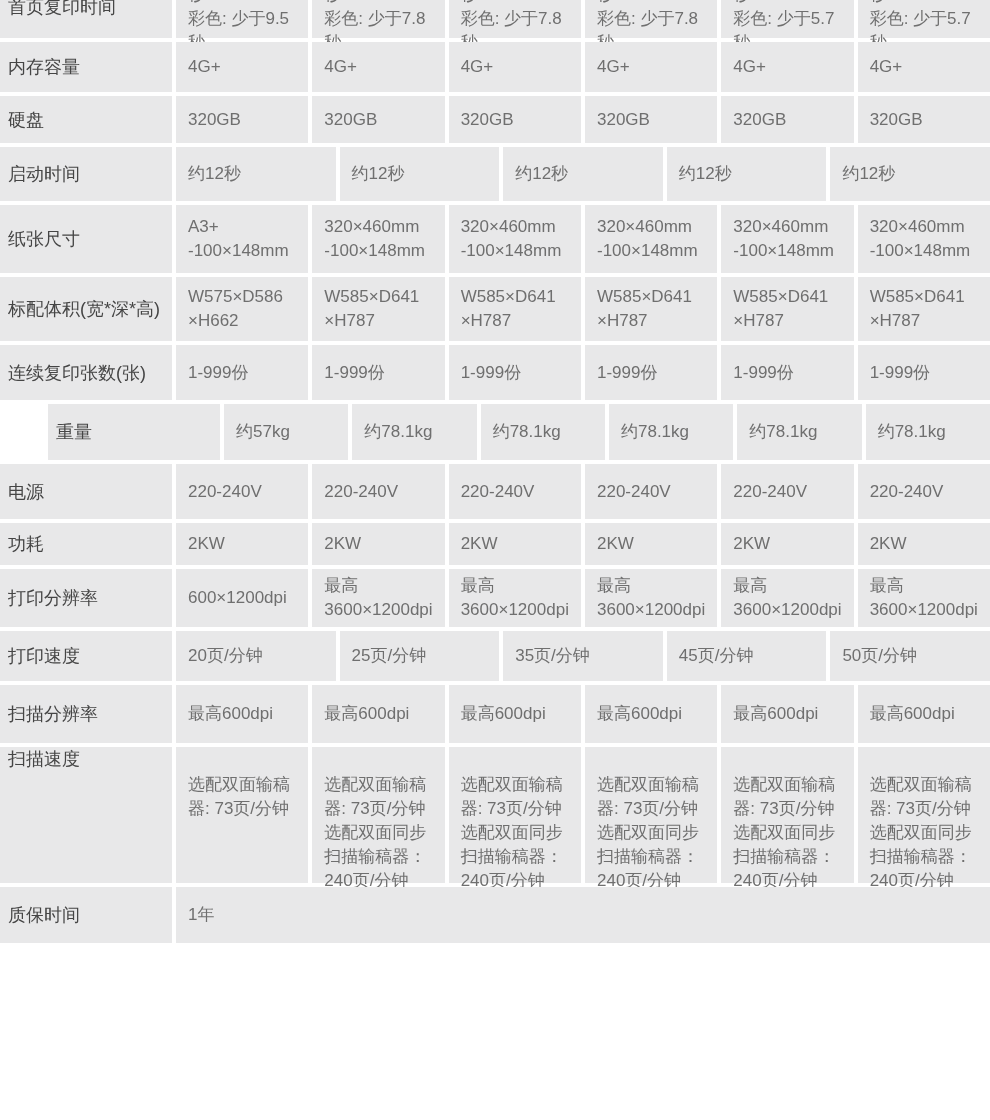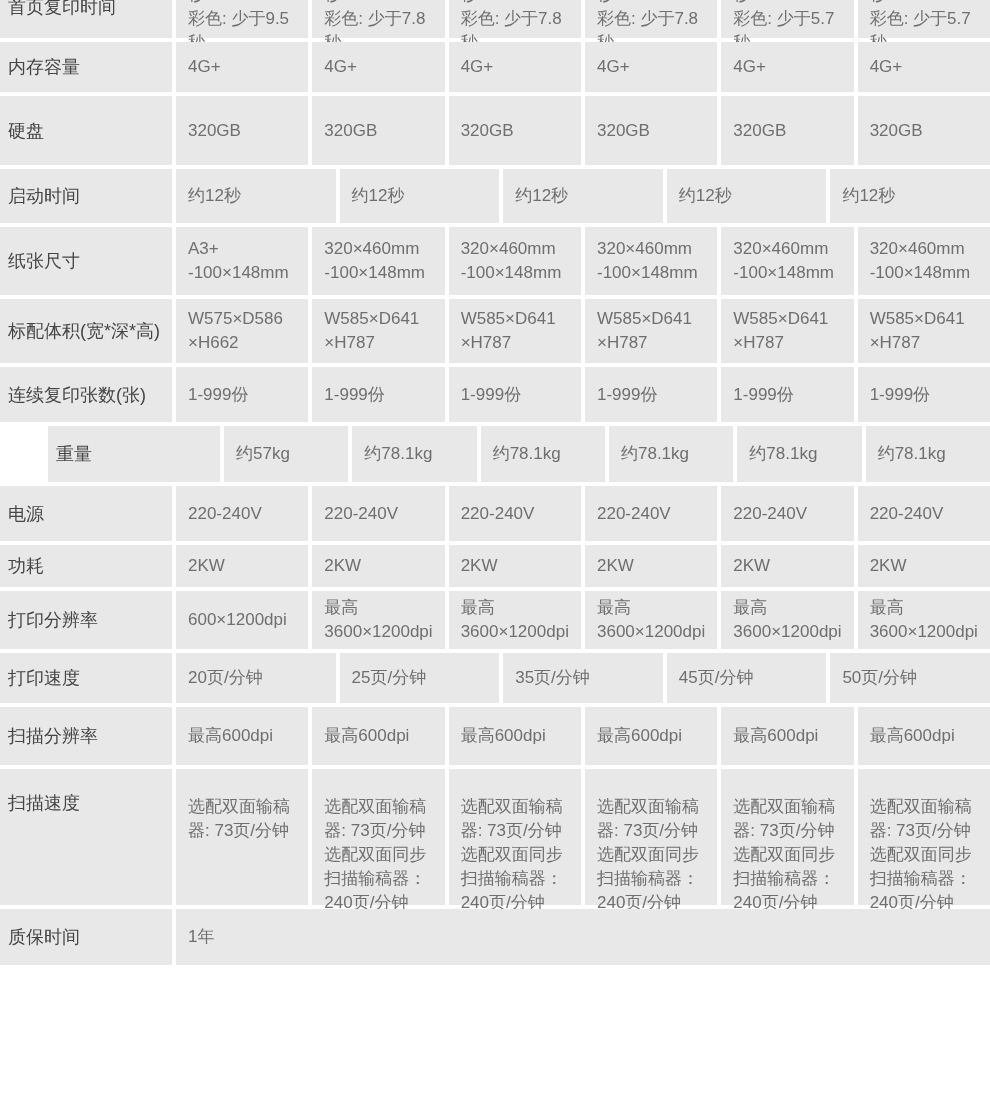--- a/index.html
+++ b/index.html
@@ -38,34 +38,34 @@
     box-sizing: border-box;
     color: #6f6f6f;
     font-size: 17px;
   }
   .t {
     white-space: pre-line;
     line-height: 24px;
   }
   .r0  { height: 62px; }
   .r1  { height: 50px; }
-  .r2  { height: 69px; }
+  .r2  { height: 47px; }
   .r3  { height: 54px; }
   .r4  { height: 68px; }
   .r5  { height: 64px; }
   .r6  { height: 55px; }
   .r7  { height: 56px; margin-left: 48px; }
   .r8  { height: 55px; }
   .r9  { height: 42px; }
   .r10 { height: 58px; }
   .r11 { height: 50px; border-radius: 16px; }
   .r12 { height: 58px; }
   .r13 { height: 136px; }
   .r13 .cell  { align-items: flex-start; padding-top: 26px; }
-  .r13 .lcell { align-items: flex-start; padding-top: 22px; }
+  .r13 .lcell { align-items: flex-start; }
   .r14 { height: 56px; }
 </style>
 </head>
 <body>
 
 <div class="spec-table">
 
   <div class="row r0">
     <div class="lcell">
         <span class="t">首页复印时间</span>

